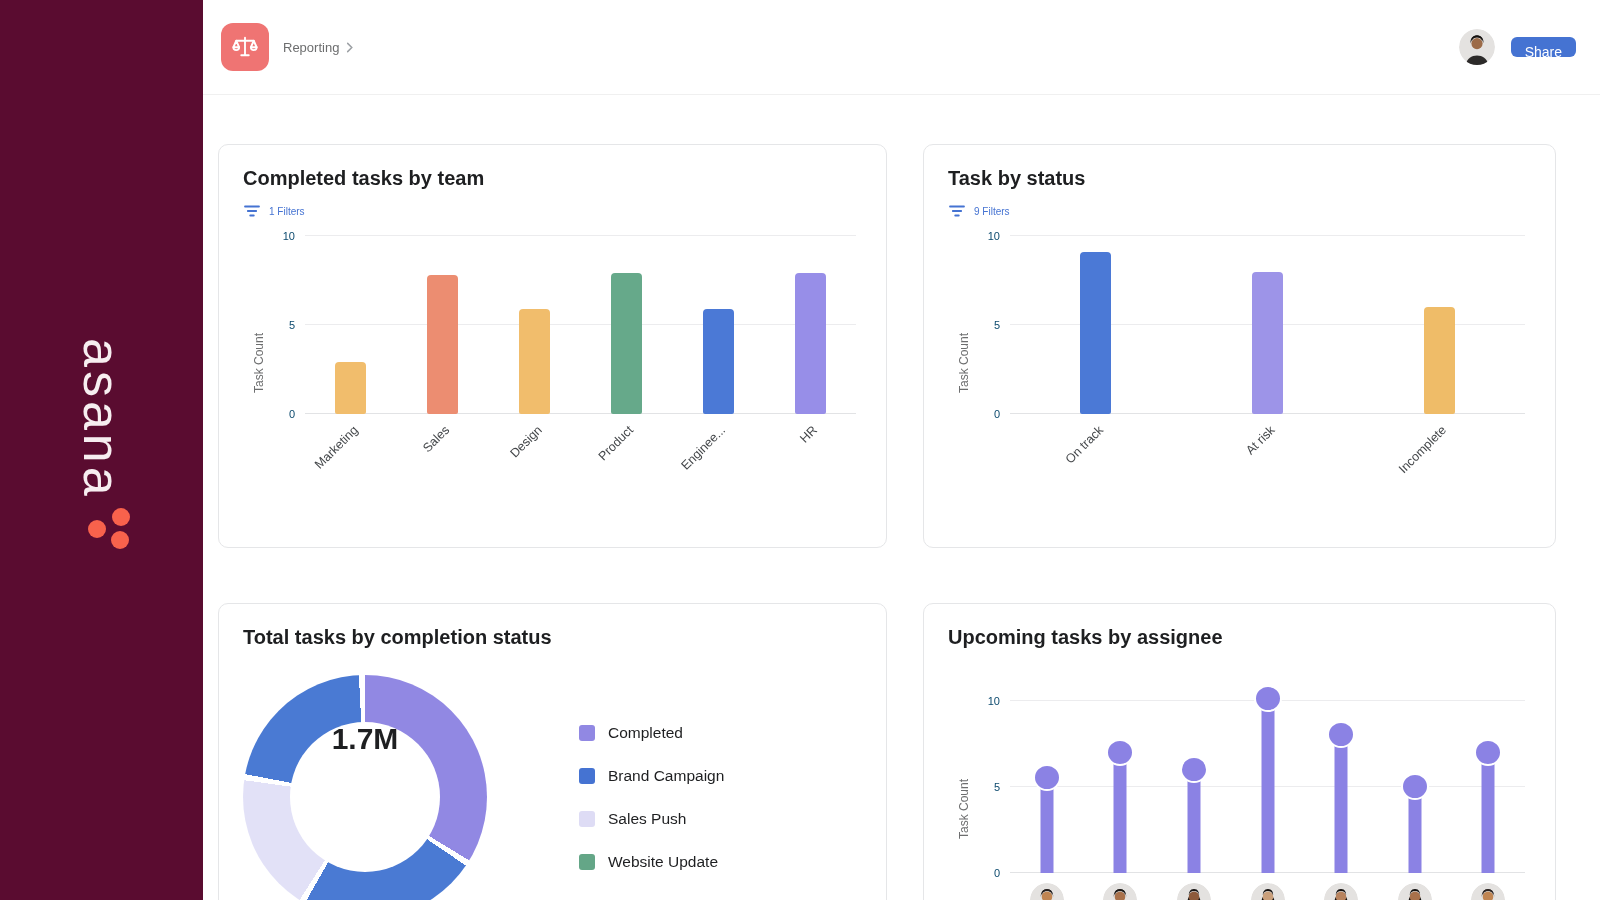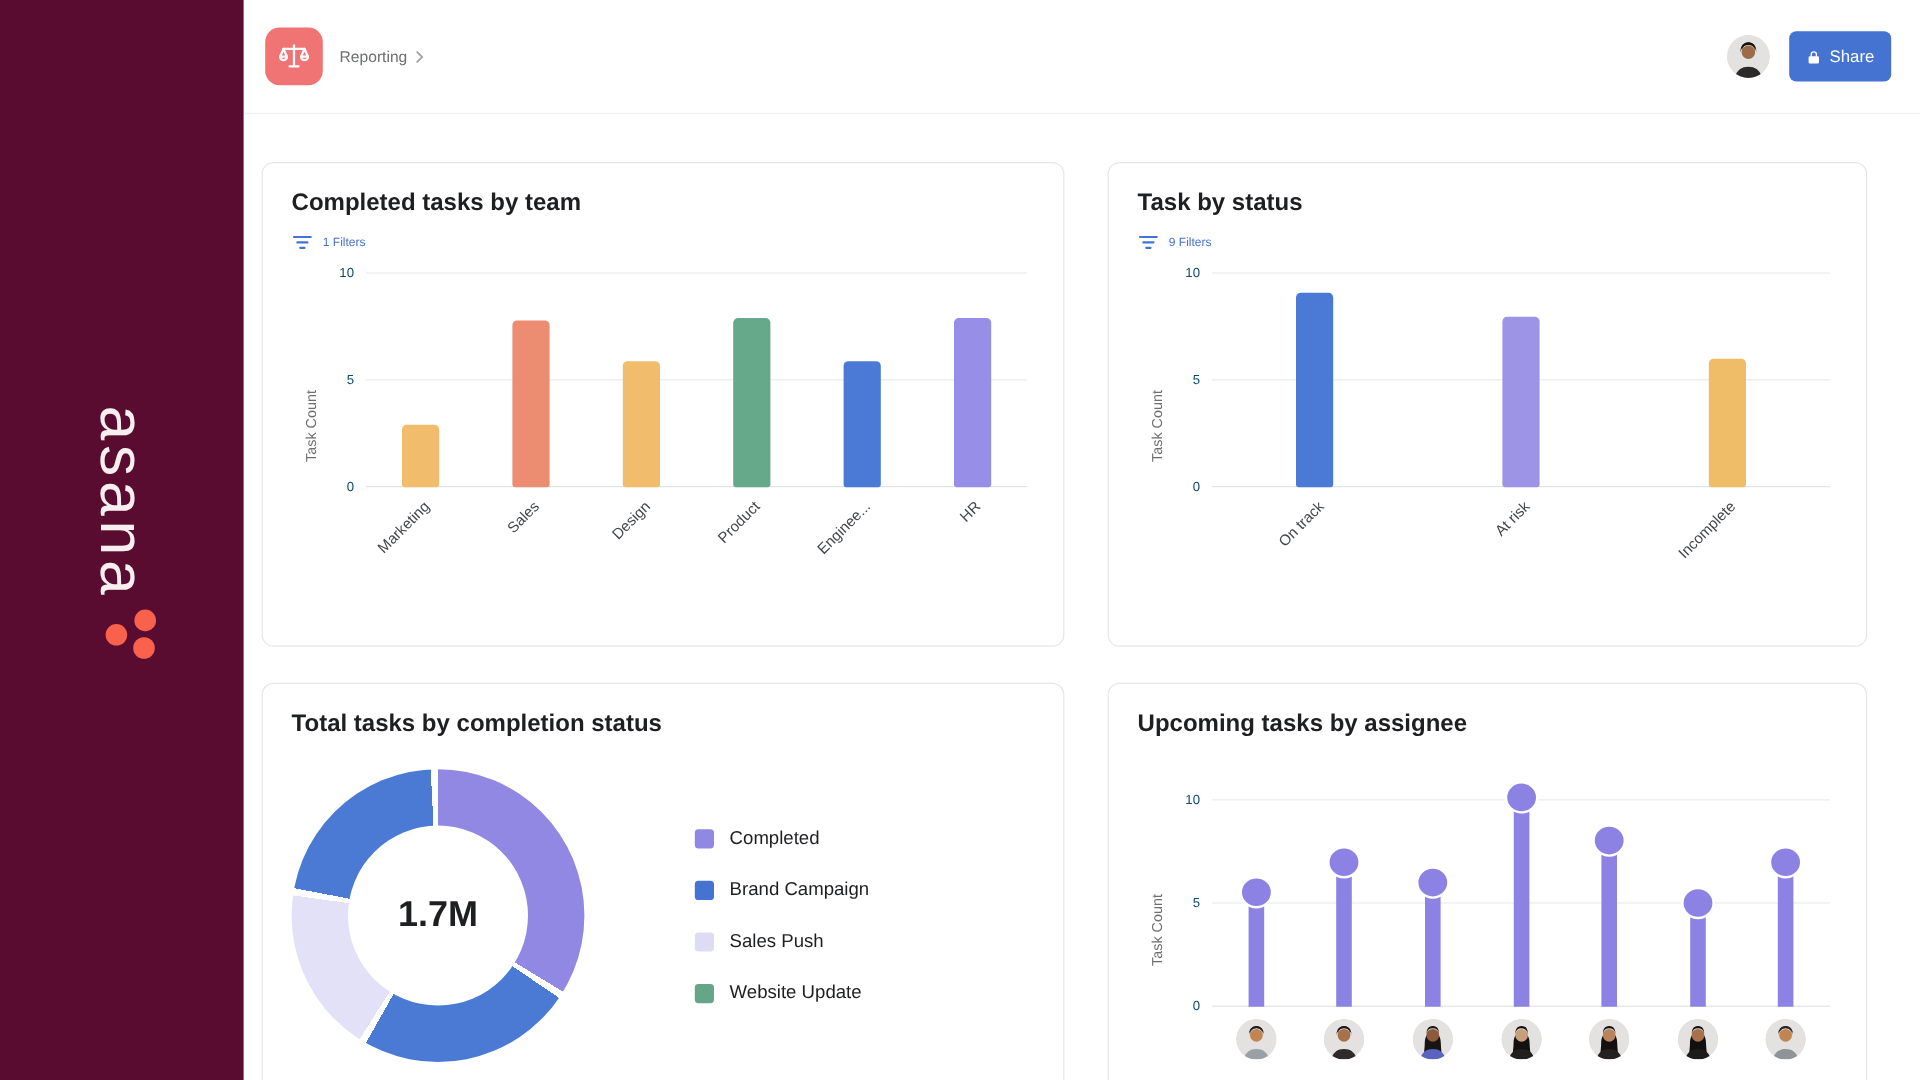--- a/index.html
+++ b/index.html
@@ -18,49 +18,49 @@
     writing-mode:vertical-rl;
     color:#f7eef0; font-size:52px; font-weight:500; letter-spacing:4px;
   }
   .logo-dots { position:absolute; left:88px; top:508px; width:46px; height:45px; }
   .dot { position:absolute; width:18px; height:18px; border-radius:50%; background:#f8624c; }
   .dot-a { left:24px; top:0; }
   .dot-b { left:0;  top:12px; }
   .dot-c { left:23px; top:23px; }
 
   
-  .main { flex:1; display:flex; flex-direction:column; background:#fff;gap:16px; }
+  .main { flex:1; display:flex; flex-direction:column; background:#fff; }
 
   .header {
     height:95px; flex:none; display:flex; align-items:center;
     padding:0 24px 0 18px; border-bottom:1px solid #f0f0f0;
   }
   .proj-icon {
     width:48px; height:48px; border-radius:12px; background:#ef7473;
     display:flex; align-items:center; justify-content:center; margin-right:14px; flex:none;
   }
   .title-block { display:flex; flex-direction:column; gap:2px; }
   .crumb { display:flex; align-items:center; gap:6px; font-size:13px; color:#6d6e6f; }
   .page-title-row { display:flex; align-items:center; gap:10px; cursor:pointer; }
   .page-title { font-size:24px; font-weight:600; color:#1e1f21; }
   .spacer { flex:1; }
   .avatar-sm { width:36px; height:36px; border-radius:50%; overflow:hidden; margin-right:16px; cursor:pointer; flex:none; }
   .share-btn {
     display:flex; align-items:center; gap:7px;
     background:#4573d2; color:#fff; font-size:14px; font-weight:500;
-    border:none; border-radius:6px; height:42px; padding:0 14px; cursor:pointer;
+    border:none; border-radius:6px; height:20px; padding:0 14px; cursor:pointer;flex-direction:column;
   }
 
   .content {
     padding:24px 44px 0 15px;
     display:grid; grid-template-columns:669px 633px; gap:30px 36px;
   }
   .card {
     background:#fff; border:1px solid #e5e6e8; border-radius:10px;
-    padding:22px 24px; height:404px; position:relative; overflow:hidden;
+    padding:22px 24px; height:404px; position:relative; overflow:hidden;margin-top:25px;
   }
   .card h2 { margin:0; font-size:20px; font-weight:600; color:#1e1f21; }
   .filters {
     display:inline-flex; align-items:center; gap:8px;
     color:#4573d2; font-size:10px; margin-top:14px; cursor:pointer;
   }
 
   
   .chart-bar { margin-top:14px; }
   .plotwrap { position:relative; margin-left:62px; margin-right:6px; }
@@ -85,21 +85,21 @@
     position:absolute; top:9px; right:50%;
     transform:rotate(-45deg); transform-origin:100% 0;
     font-size:12.5px; color:#44474a; white-space:nowrap;
   }
 
   
   .donut-wrap { display:flex; align-items:center; margin-top:26px; }
   .donut { width:244px; height:244px; border-radius:50%; position:relative; flex:none; }
   .hole {
     position:absolute; inset:47px; background:#fff; border-radius:50%;
-    display:flex; align-items:center; justify-content:center;
+    display:flex; align-items:flex-start; justify-content:center;
   }
   .hole span { font-size:30px; font-weight:600; color:#1e1f21; }
   .legend { margin-left:92px; display:flex; flex-direction:column; gap:25px; }
   .lrow { display:flex; align-items:center; gap:13px; font-size:15.5px; color:#1e1f21; }
   .swatch { width:16px; height:16px; border-radius:3px; flex:none; }
 
   
   .chart-lolli { margin-top:52px; }
   .lslot { flex:1; position:relative; }
   .stem {

